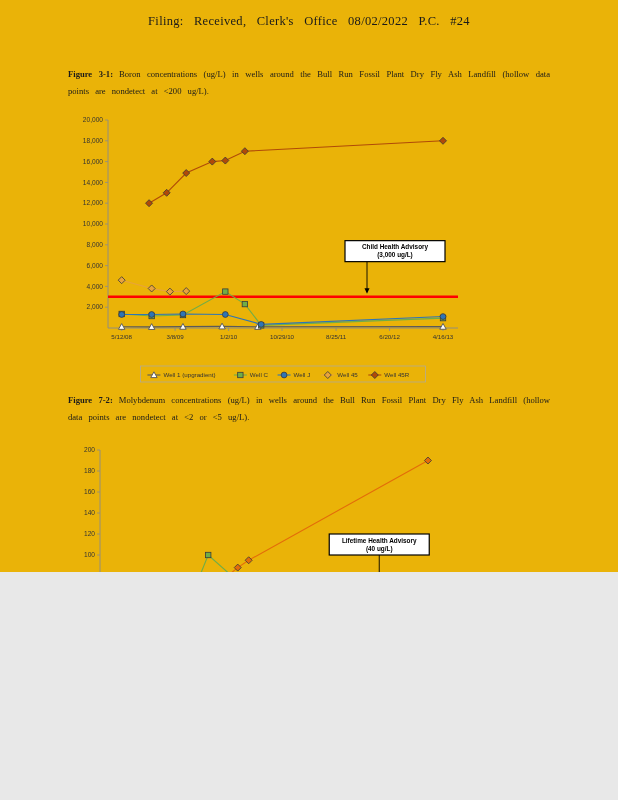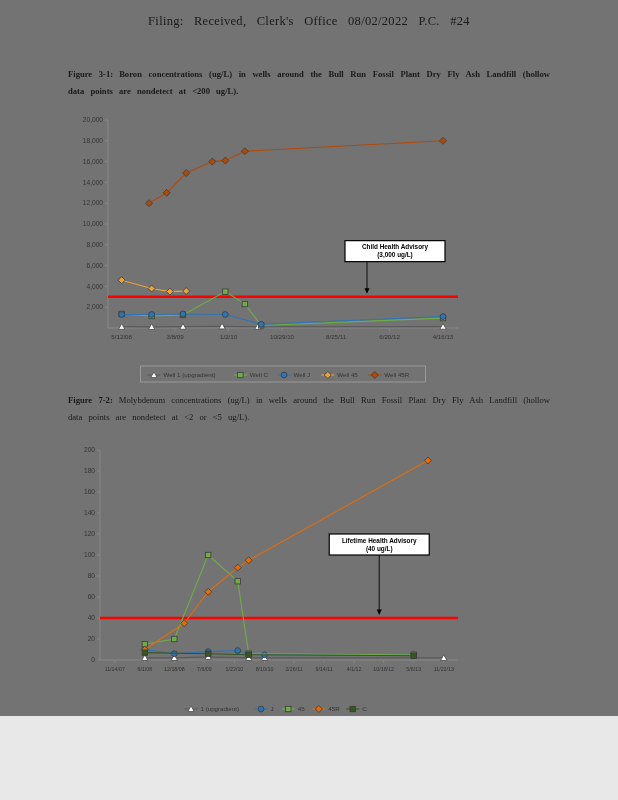--- a/index.html
+++ b/index.html
@@ -1,40 +1,40 @@
 <!DOCTYPE html>
 <html><head>
 <meta charset="utf-8">
 <style>
   html,body{margin:0;padding:0;background:#e8e8e8;}
   .page{
     position:relative;
-    width:618px;height:716px;
+    width:618px;height:572px;
     margin:0 auto;
-    background:#737373;
+    background:#eab308;
     font-family:"Liberation Serif", serif;
     color:#1a1a1a;
     overflow:hidden;
   }
   .doc-header{
     position:absolute;top:14px;left:0;right:0;
     text-align:center;
     font-size:12.5px;
     word-spacing:7px;
     letter-spacing:0.3px;
   }
   .caption{
     position:absolute;left:68px;width:482px;
     font-size:8.6px;
     line-height:1.95;
     text-align:justify;
     word-spacing:4px;
     margin:0;
   }
-  #cap1{top:66px;font-weight:bold;}
+  #cap1{top:66px;}
   #cap2{top:392px;}
   .figlabel{margin-right:6px;}
   .chart{position:absolute;display:block;}
   #chart1{left:62px;top:110px;width:408px;height:276px;}
   #chart2{left:58px;top:438px;width:412px;height:282px;}
   .pagenum{
     position:absolute;left:0;right:16px;top:735px;
     text-align:center;
     font-size:9.5px;
   }

